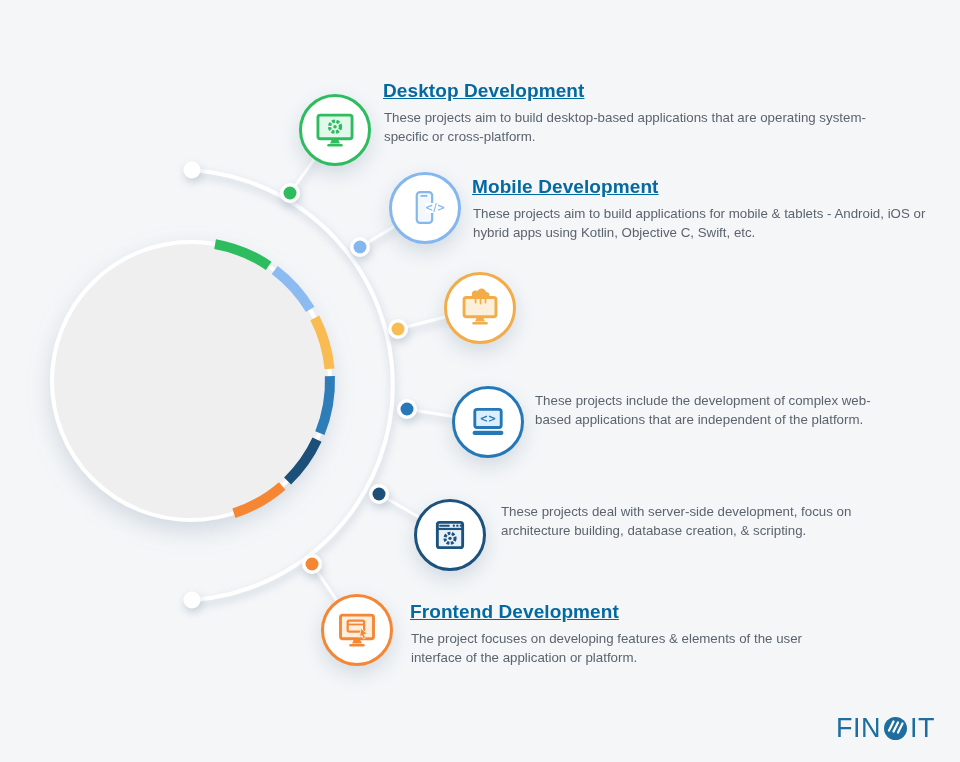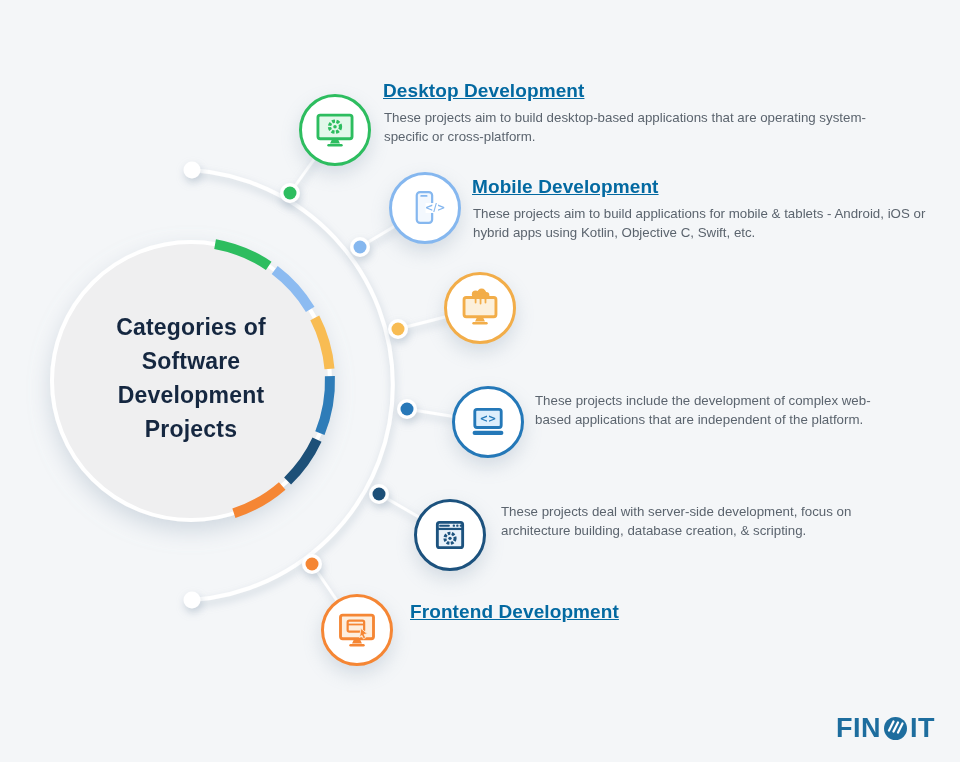--- a/index.html
+++ b/index.html
@@ -32,21 +32,21 @@
   .it-desktop {left:383px;top:80px; width:492px;}
   .it-mobile  {left:472px;top:176px;width:488px;}
   .it-cloud   {left:525px;top:280px;width:386px;}
   .it-web     {left:534px;top:390px;width:372px;}
   .it-backend {left:500px;top:501px;width:392px;}
   .it-frontend{left:410px;top:601px;width:445px;}
 
   .logo{
     position:absolute;left:836px;top:712px;height:32px;
     display:flex;align-items:center;color:#1d6d9e;
-    font-weight:700;font-size:27px;letter-spacing:.5px;
+    font-weight:400;font-size:27px;letter-spacing:.5px;
   }
   .logo svg{margin:0 1px;}
 </style>
 </head>
 <body>
 
 <div class="stage">
 
   <svg class="diagram-svg" width="960" height="762" viewBox="0 0 960 762">
     <defs>
@@ -98,21 +98,20 @@
       </g>
       <circle cx="290" cy="193" r="6.5" fill="#2dbd5f"></circle>
       <circle cx="360" cy="247" r="6.5" fill="#85b7ef"></circle>
       <circle cx="398" cy="329" r="6.5" fill="#f8bc53"></circle>
       <circle cx="407" cy="409" r="6.5" fill="#2878b8"></circle>
       <circle cx="379" cy="494" r="6.5" fill="#1d5078"></circle>
       <circle cx="312" cy="564" r="6.5" fill="#f58634"></circle>
     </g>
   </svg>
 
-  <div class="center-title">Categories of Software Development Projects</div>
 
   <div class="icon-badge ib-desktop">
     <svg width="44" height="44" viewBox="0 0 40 40">
       <rect x="4.5" y="6.5" width="31" height="21.5" rx="2" fill="#e2f8ea" stroke="#2dbd5f" stroke-width="2.6"></rect>
       <circle cx="20" cy="17" r="5" fill="none" stroke="#2dbd5f" stroke-width="3" stroke-dasharray="2.7 1.35"></circle>
       <circle cx="20" cy="17" r="1.6" fill="#2dbd5f"></circle>
       <path d="M17.5 28 h5 l2 4.2 h-9 z" fill="#2dbd5f"></path>
       <rect x="13" y="32.8" width="14" height="2.2" rx="1.1" fill="#2dbd5f"></rect>
     </svg>
   </div>
@@ -191,20 +190,21 @@
   <div class="item it-web">
     <p>These projects include the development of complex web-based applications that are independent of the platform.</p>
   </div>
 
   <div class="item it-backend">
     <p>These projects deal with server-side development, focus on architecture building, database creation, &amp; scripting.</p>
   </div>
 
   <div class="item it-frontend">
     <h3>Frontend Development</h3>
+    <p>The project focuses on developing features &amp; elements of the user interface of the application or platform.</p>
   </div>
 
   <div class="logo">
     <span>FIN</span>
     <svg width="27" height="27" viewBox="0 0 27 27">
       <defs>
         <clipPath id="oclip">
             <circle cx="13.5" cy="13.5" r="11.5"></circle>
           </clipPath>
       </defs>

